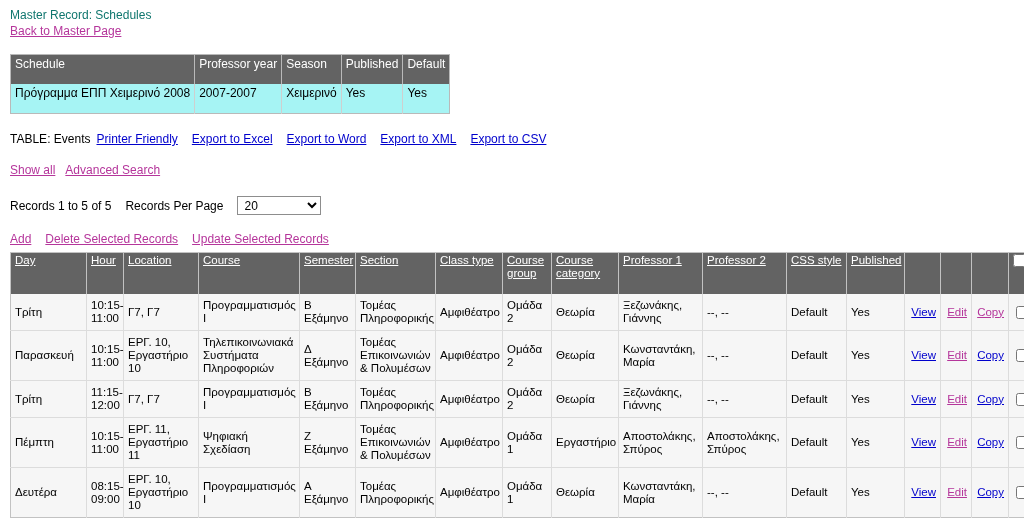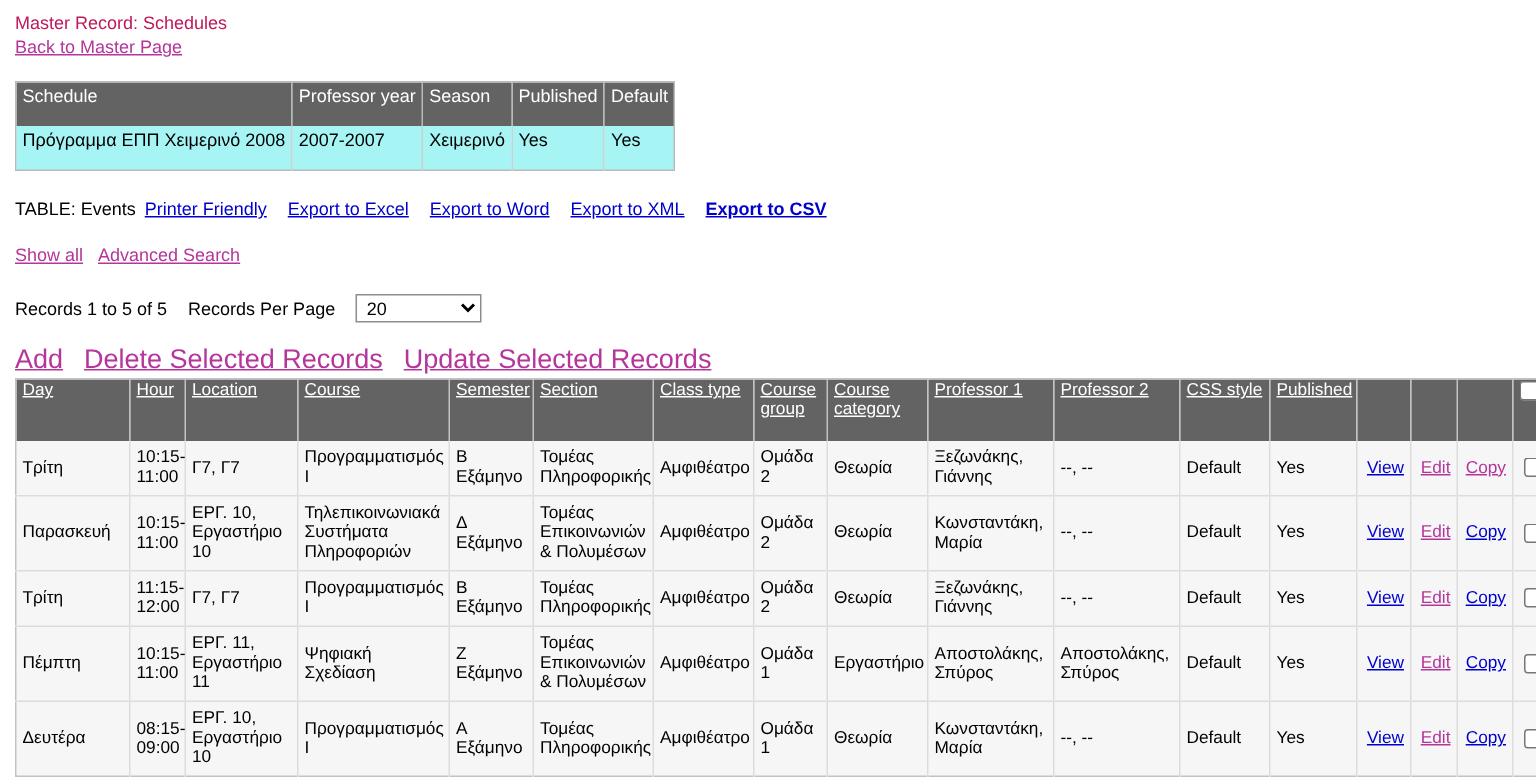--- a/index.html
+++ b/index.html
@@ -18,21 +18,21 @@
     position: relative;
   }
   .page {
     padding: 8px 10px 0 10px;
     box-sizing: border-box;
   }
 
   
   .master-title {
     font-size: 12px;
-    color: #be185d;
+    color: #0f766e;
     line-height: 15px;
     margin: 0 0 1px 0;
   }
   a {
     color: #0000cc;
     text-decoration: underline;
   }
   a.visited {
     color: #b5359b;
   }
@@ -76,21 +76,21 @@
 
   
   .toolbar {
     margin-top: 17px;
     font-size: 12px;
     line-height: 16px;
     white-space: nowrap;
   }
   .toolbar .lbl { margin-right: 6px; }
   .toolbar a { margin-right: 14px; }
-  .toolbar a:last-child { margin-right: 9px; font-weight: bold; }
+  .toolbar a:last-child { margin-right: 9px; }
 
   .row-search {
     margin-top: 15px;
     font-size: 12px;
     line-height: 16px;
   }
   .row-search a { margin-right: 10px; }
 
   .row-records {
     margin-top: 18px;
@@ -107,21 +107,21 @@
     height: 19px;
     padding: 1px 2px;
     border: 1px solid #8d8d8d;
     background: #ffffff;
     color: #000;
   }
 
   .row-actions {
     margin-top: 16px;
     margin-bottom: 5px;
-    font-size: 18px;
+    font-size: 12px;
     line-height: 16px;
   }
   .row-actions a { margin-right: 14px; }
   .row-actions.bottom {
     margin-top: 5px;
   }
 
   
   table.events {
     border-collapse: collapse;

